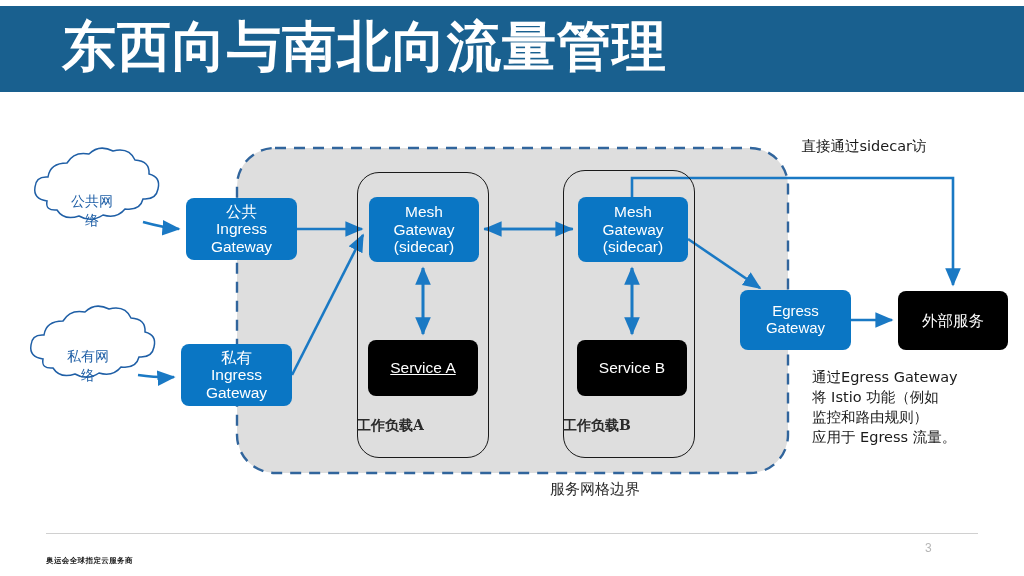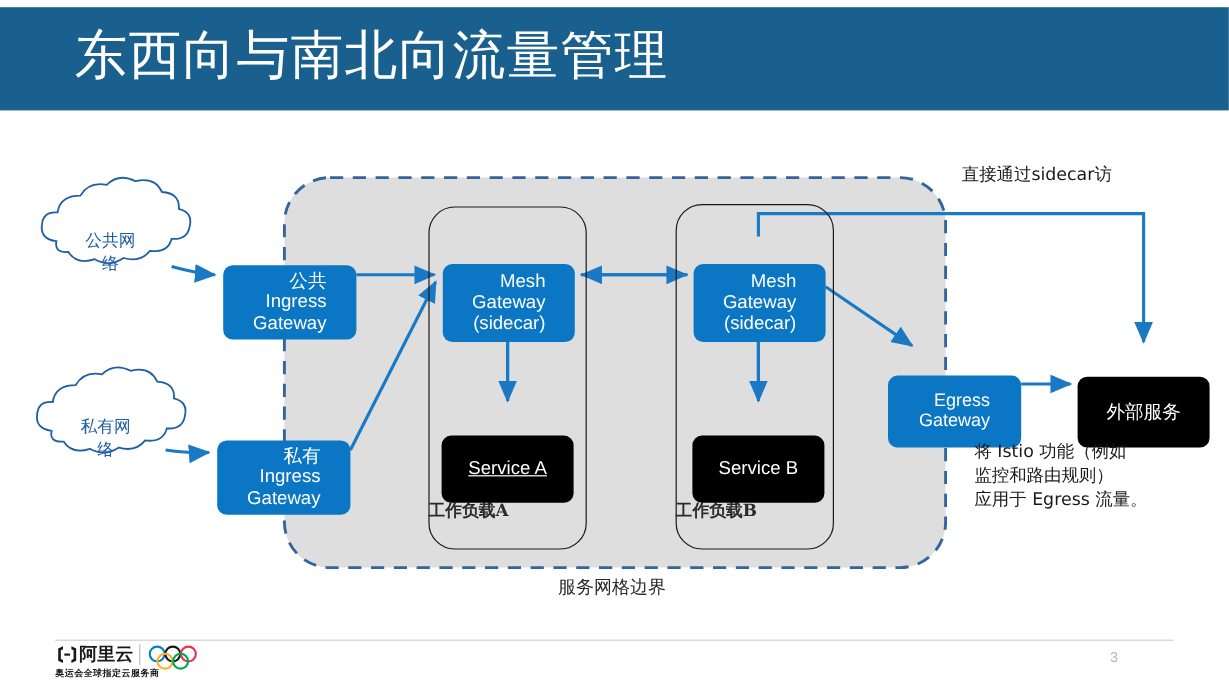--- a/index.html
+++ b/index.html
@@ -10,32 +10,32 @@
   }
   #slide{position:absolute;left:0;top:0;width:1024px;height:576px;background:#fff;}
 
   
   .header-bar{
     position:absolute;left:0;top:6px;width:1024px;height:86px;
     background:#19608f;
   }
   .header-title{
     position:absolute;left:62px;top:24px;
-    font-size:44px;font-weight:normal;color:#ffffff;
+    font-size:54px;font-weight:bold;color:#ffffff;
     letter-spacing:1px;line-height:46px;white-space:nowrap;
     font-family:"DejaVu Sans","Liberation Sans",sans-serif;
   }
 
   
   #diagram{position:absolute;left:0;top:92px;width:1024px;height:420px;}
   #wires{position:absolute;left:0;top:0;width:1024px;height:420px;}
 
   .node{position:absolute;box-sizing:border-box;display:flex;
-        align-items:center;justify-content:center;text-align:right;
-        color:#ffffff;line-height:1.12;margin-top:23px;}
+        align-items:center;justify-content:center;text-align:center;
+        color:#ffffff;line-height:1.12;}
   .blue{background:#0a76c4;border-radius:8px;}
   .green{background:#000000;border-radius:8px;}
 
   .gw-pub{left:186px;top:106px;width:111px;height:62px;font-size:15.5px;}
   .gw-priv{left:181px;top:252px;width:111px;height:62px;font-size:15.5px;}
   .mesh-a{left:369px;top:105px;width:110px;height:65px;font-size:15.5px;}
   .mesh-b{left:578px;top:105px;width:110px;height:65px;font-size:15.5px;}
   .svc-a{left:368px;top:248px;width:110px;height:56px;font-size:15.5px;text-decoration:underline;}
   .svc-b{left:577px;top:248px;width:110px;height:56px;font-size:15.5px;}
   .egress{left:740px;top:198px;width:111px;height:60px;font-size:15px;}
@@ -54,21 +54,21 @@
   .cloud-label{position:absolute;font-size:14px;color:#1f5fa6;text-align:center;
                line-height:19px;font-family:Liberation Mono, monospace;}
   .cloud-label-pub{left:42px;top:101px;width:100px;}
   .cloud-label-priv{left:38px;top:256px;width:100px;}
 
   .annot{position:absolute;color:#1a1a1a;font-size:14.5px;line-height:20px;
          font-family:"DejaVu Sans","Liberation Sans",sans-serif;}
   .annot-top{left:784px;top:44px;width:160px;text-align:center;}
   .annot-bottom{left:812px;top:275px;width:170px;text-align:left;}
 
-  .mesh-caption{position:absolute;left:380px;top:388px;width:260px;text-align:center;
+  .mesh-caption{position:absolute;left:380px;top:388px;width:260px;text-align:right;
                 font-size:15px;color:#2b2b2b;
                 font-family:"DejaVu Serif","Liberation Serif",serif;}
 
   
   .footer-rule{position:absolute;left:46px;top:533px;width:932px;height:1px;
                background:#d0d0d0;}
   .logo-wrap{position:absolute;left:46px;top:537px;display:flex;align-items:flex-start;}
   .logo-text{font-size:15px;font-weight:bold;color:#1a1a1a;letter-spacing:0px;
              font-family:"DejaVu Sans","Liberation Sans",sans-serif;line-height:17px;}
   .logo-divider{width:1px;height:17px;background:#bdbdbd;margin:0 5px;}
@@ -193,44 +193,27 @@
       </div>
     </div>
 
     <div class="node green extsvc">外部服务</div>
 
     <div class="annot annot-top">
       <div>直接通过sidecar访</div>
     </div>
 
     <div class="annot annot-bottom">
+      <div>通过Egress Gateway</div>
       <div>将 Istio 功能（例如</div>
       <div>监控和路由规则）</div>
       <div>应用于 Egress 流量。</div>
     </div>
 
     <div class="mesh-caption">服务网格边界</div>
   </div>
 
   <div class="footer-rule"></div>
 
-  <div class="logo-wrap">
-    <svg width="20" height="17" viewBox="0 0 20 17">
-      <path d="M6.5,1.5 L2.5,3.4 L2.5,13.6 L6.5,15.5 L6.5,13 L4.7,12.2 L4.7,4.8 L6.5,4 Z" fill="#1a1a1a"></path>
-      <path d="M13.5,1.5 L17.5,3.4 L17.5,13.6 L13.5,15.5 L13.5,13 L15.3,12.2 L15.3,4.8 L13.5,4 Z" fill="#1a1a1a"></path>
-      <rect x="7.6" y="7.6" width="4.8" height="1.8" fill="#1a1a1a"></rect>
-    </svg>
-    <span class="logo-text">阿里云</span>
-    <span class="logo-divider"></span>
-    <svg width="52" height="22" viewBox="0 0 52 22">
-      <g fill="none" stroke-width="1.8">
-        <circle cx="9" cy="8" r="6.2" stroke="#0081c8"></circle>
-        <circle cx="22" cy="8" r="6.2" stroke="#1a1a1a"></circle>
-        <circle cx="35" cy="8" r="6.2" stroke="#ee334e"></circle>
-        <circle cx="15.5" cy="14" r="6.2" stroke="#fcb131"></circle>
-        <circle cx="28.5" cy="14" r="6.2" stroke="#00a651"></circle>
-      </g>
-    </svg>
-  </div>
   <div class="logo-tagline">奥运会全球指定云服务商</div>
 
   <div class="page-num">3</div>
 </div>
 
 </body></html>

